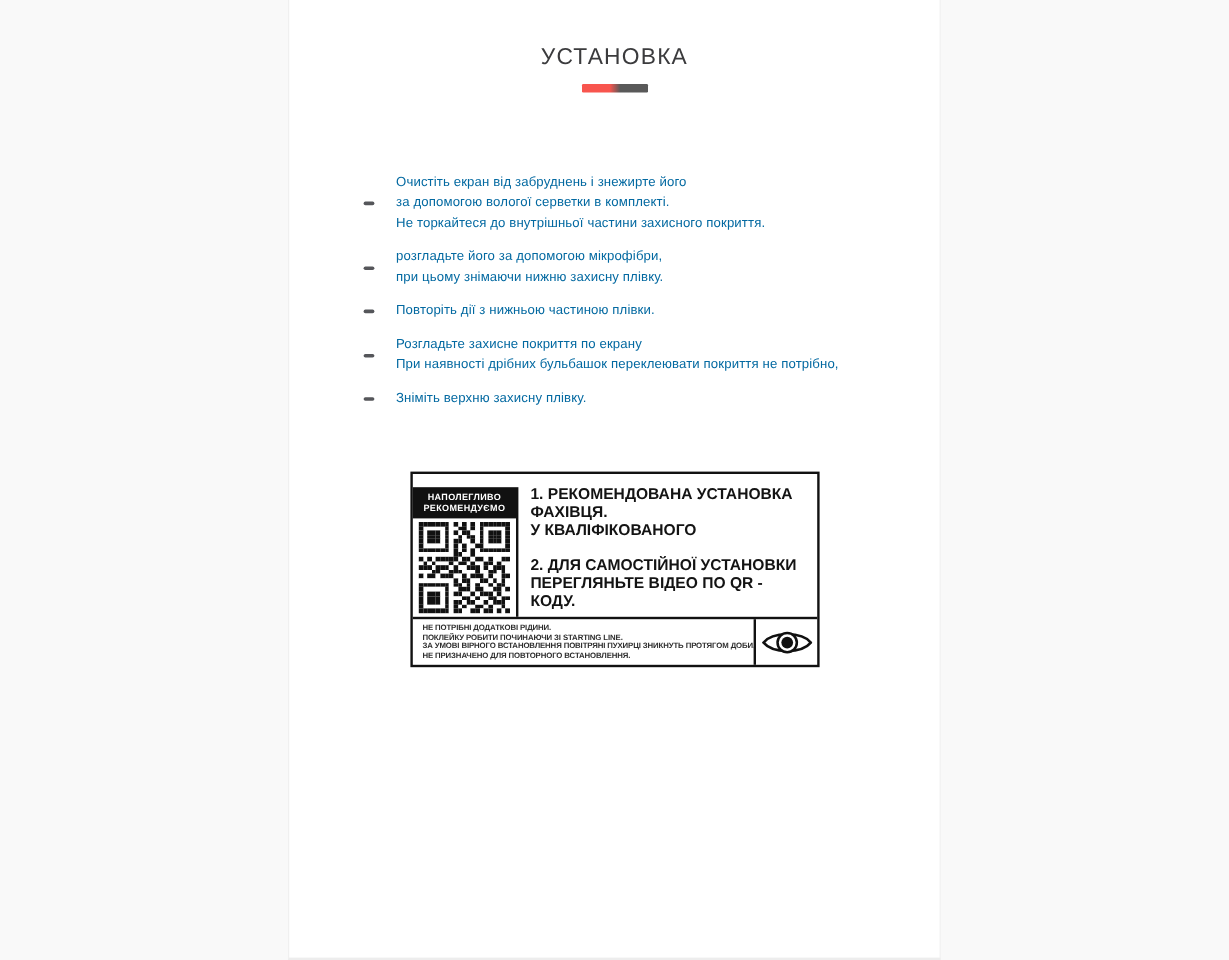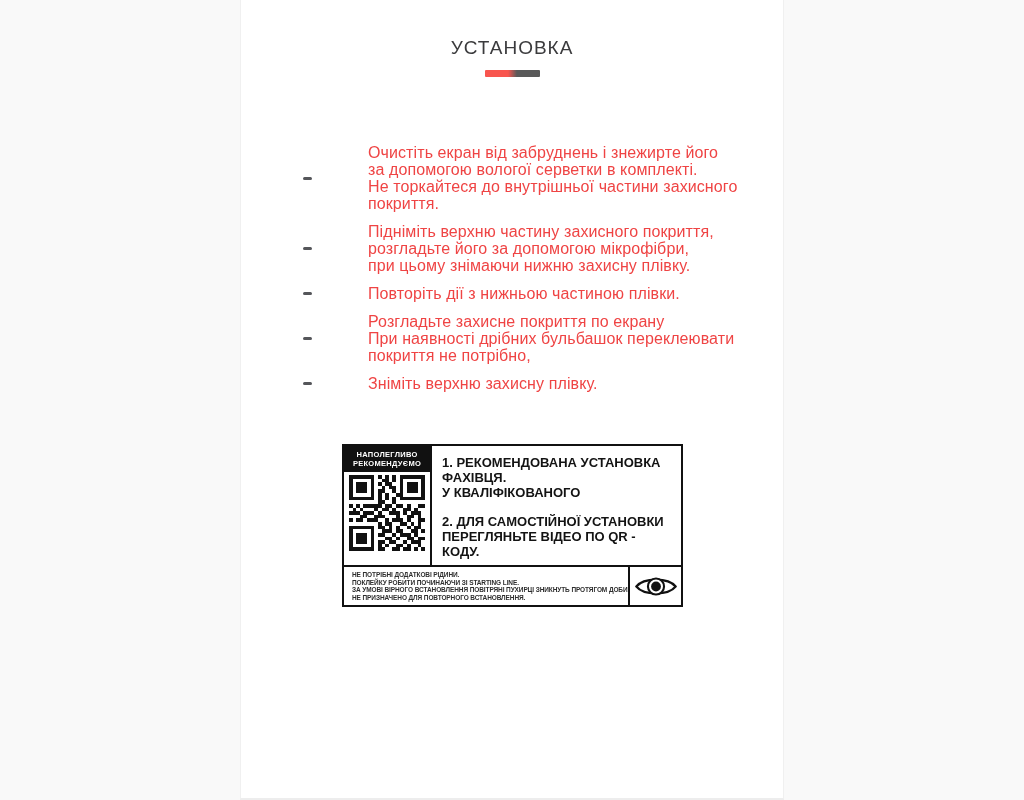--- a/index.html
+++ b/index.html
@@ -7,23 +7,23 @@
   .stage{position:relative;width:1024px;height:800px;background:#f9f9f9;overflow:hidden;}
   .page{position:absolute;left:240px;top:0;width:544px;height:800px;background:#ffffff;
         border-left:1px solid #f0f0f0;border-right:1px solid #f0f0f0;border-bottom:2px solid #ededed;
         box-sizing:border-box;}
   .page-title{margin-top:36px;text-align:center;font-size:19px;font-weight:400;
         letter-spacing:1px;color:#3b3b3d;line-height:23px;}
   .title-divider{width:55px;height:7px;margin:11px auto 0 auto;border-radius:1px;}
   .steps{margin-top:67px;padding-left:62px;padding-right:16px;}
   .step{display:flex;align-items:center;margin-bottom:11px;}
   .step-dash{flex:none;width:9px;height:3px;border-radius:1.5px;background:#55565a;margin-right:18px;}
-  .step-lines{font-size:16px;line-height:17px;color:#ef4444;letter-spacing:0.1px;margin-left:38px;}
+  .step-lines{font-size:11px;line-height:17px;color:#0369a1;letter-spacing:0.1px;}
   .rec-box{margin-left:101px;margin-top:52px;width:341px;border:2px solid #111111;box-sizing:border-box;background:#fff;}
-  .rec-top{display:flex;}
+  .rec-top{display:flex;align-items:flex-end;}
   .rec-left{flex:none;width:88px;border-right:2px solid #111111;box-sizing:border-box;}
   .rec-badge{background:#111111;color:#ffffff;text-align:center;font-size:7.5px;font-weight:700;
         line-height:9px;padding:4px 2px;letter-spacing:0.3px;}
   .qr{width:76px;height:76px;margin:3px auto 3px auto;display:grid;
         grid-template-columns:repeat(21,1fr);grid-template-rows:repeat(21,1fr);}
   .qr div{background:#ffffff;}
   .qr div.on{background:#111111;}
   .rec-right{flex:1;padding:9px 6px 6px 10px;font-weight:700;font-size:13px;line-height:15px;
         color:#131313;overflow:hidden;}
   .rec-gap{height:14px;}
@@ -50,21 +50,20 @@
           <div>Очистіть екран від забруднень і знежирте його</div>
           <div>за допомогою вологої серветки в комплекті.</div>
           <div>Не торкайтеся до внутрішньої частини захисного покриття.</div>
         </div>
       </div>
 
 
       <div class="step">
         <span class="step-dash"></span>
         <div class="step-lines">
-          <div>Підніміть верхню частину захисного покриття,</div>
           <div>розгладьте його за допомогою мікрофібри,</div>
           <div>при цьому знімаючи нижню захисну плівку.</div>
         </div>
       </div>
 
       <div class="step">
         <span class="step-dash"></span>
         <div class="step-lines">
           <div>Повторіть дії з нижньою частиною плівки.</div>
         </div>

